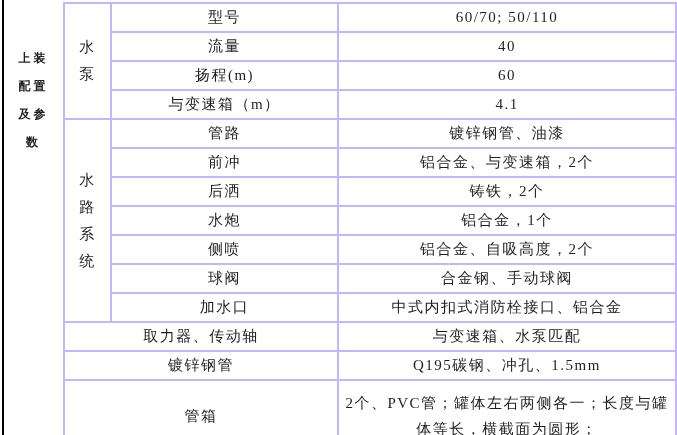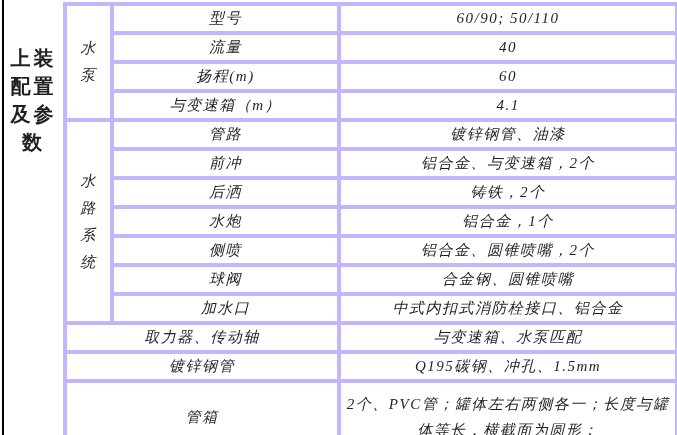--- a/index.html
+++ b/index.html
@@ -21,44 +21,43 @@
     height: 435px;
     border-left: 2px solid #000;
     box-sizing: border-box;
     display: flex;
     justify-content: center;
     align-items: flex-start;
   }
   .left-col .vtext {
     margin-top: 44px;
     font-weight: bold;
-    font-size: 20px;
+    font-size: 12px;
     line-height: 28px;
     letter-spacing: 3px;
     white-space: pre-line;
     text-align: center;
   }
   
   table.spec {
     position: absolute;
     left: 63px;
     top: 2px;
     width: 612px;
     border-collapse: collapse;
     table-layout: fixed;
   }
   table.spec td {
-    border: 4px solid #c4b5fd;
+    border: 2px solid #c4b5fd;
     text-align: center;
     vertical-align: middle;
     font-size: 15px;
     letter-spacing: 1.5px;
     padding: 0 2px;
     overflow: hidden;
-    font-style: italic;
   }
   table.spec tr { height: 29px; }
   table.spec tr.tall { height: 72px; }
   col.c1 { width: 47px; }
   col.c2 { width: 227px; }
   col.c3 { width: 338px; }
   td.section-cell { letter-spacing: 0; }
   td.section-cell .vstack {
     display: inline-block;
     white-space: pre-line;
@@ -90,21 +89,21 @@
         <col class="c2">
         <col class="c3">
       </colgroup>
     <tbody>
       <tr>
         <td rowspan="4" class="section-cell">
           <span class="vstack">水
 泵</span>
         </td>
         <td>型号</td>
-        <td>60/90; 50/110</td>
+        <td>60/70; 50/110</td>
       </tr>
       <tr>
         <td>流量</td>
         <td>40</td>
       </tr>
       <tr>
         <td>扬程(m)</td>
         <td>60</td>
       </tr>
       <tr>
@@ -129,25 +128,25 @@
       <tr>
         <td>后洒</td>
         <td>铸铁，2个</td>
       </tr>
       <tr>
         <td>水炮</td>
         <td>铝合金，1个</td>
       </tr>
       <tr>
         <td>侧喷</td>
-        <td>铝合金、圆锥喷嘴，2个</td>
+        <td>铝合金、自吸高度，2个</td>
       </tr>
       <tr>
         <td>球阀</td>
-        <td>合金钢、圆锥喷嘴</td>
+        <td>合金钢、手动球阀</td>
       </tr>
       <tr>
         <td>加水口</td>
         <td>中式内扣式消防栓接口、铝合金</td>
       </tr>
 
       <tr>
         <td colspan="2">取力器、传动轴</td>
         <td>与变速箱、水泵匹配</td>
       </tr>

